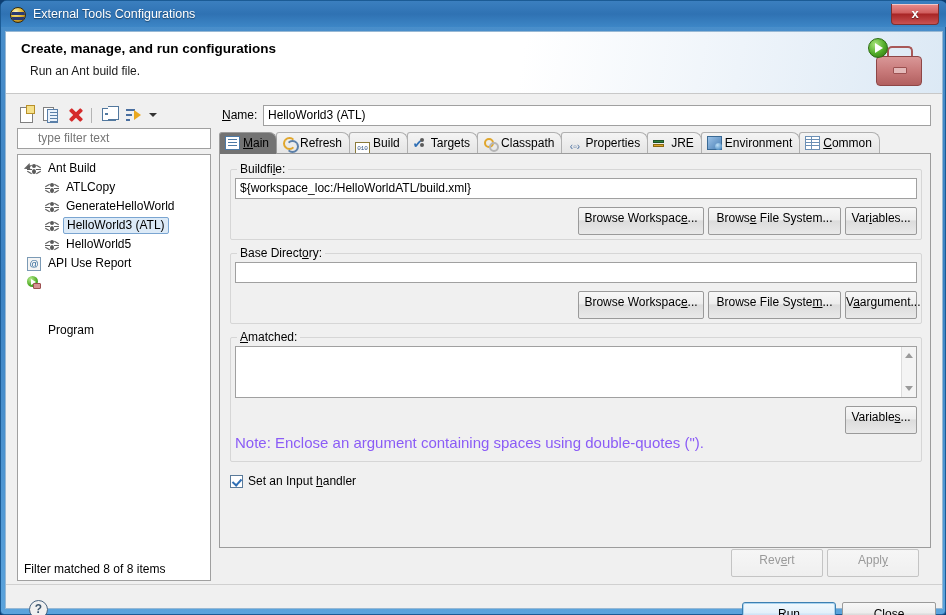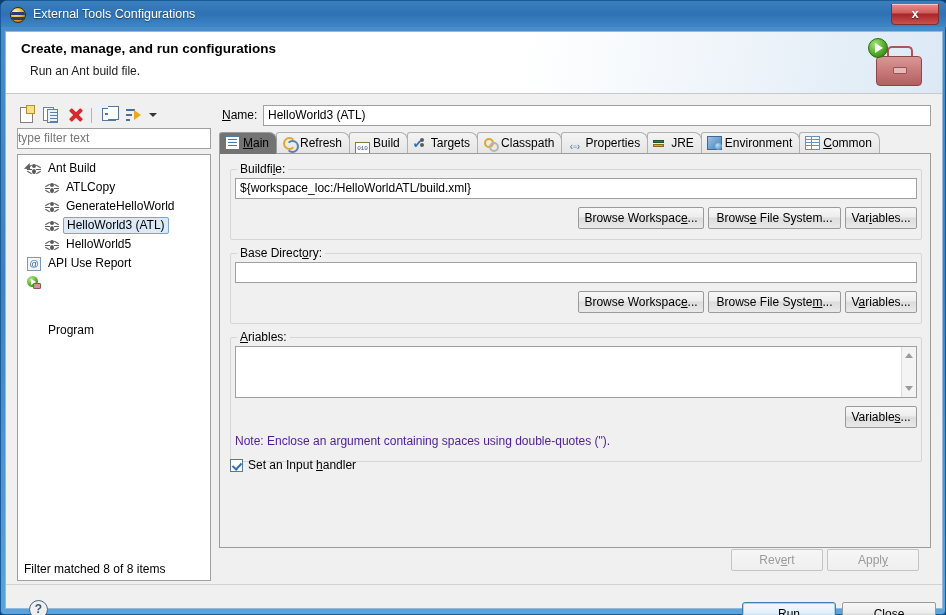--- a/index.html
+++ b/index.html
@@ -166,21 +166,21 @@
   .ic-filt i:nth-child(3){ top:11px; width:4px;}
   .ic-filt b{position:absolute; left:8px; top:2px; width:0;height:0;
     border-left:7px solid #eaa81e; border-top:5px solid transparent; border-bottom:5px solid transparent;}
   .ic-caret{position:absolute; left:4px; top:7px; width:0;height:0;
     border-top:4px solid #333; border-left:4px solid transparent; border-right:4px solid transparent;}
 
   #filter-input {
     position: absolute; left: 0; top: 25px; width: 194px; height: 21px;
     border: 1px solid #a0a0a0; background: #fff; box-sizing: border-box;
     font-family: "Liberation Sans", sans-serif; font-size: 12px;
-    color: #777; padding: 0 0; line-height: 19px;
+    color: #777; padding: 0 20px; line-height: 19px;
   }
   #tree-box {
     position: absolute; left: 0; top: 51px; width: 194px; height: 427px;
     border: 1px solid #a0a0a0; background: #fff; box-sizing: border-box;
     overflow: hidden;
   }
   .tree-row {
     position: relative; height: 19px; line-height: 19px;
     font-size: 12px; color: #000; white-space: nowrap;
     cursor: default;
@@ -314,21 +314,21 @@
   .group > .glabel {
     position:absolute; left:7px; top:0; background:#f0f0f0;
     padding: 0 3px; font-size:12px; color:#000; line-height:14px;
   }
   .txtfield {
     position:absolute; border:1px solid #a0a0a0; background:#fff;
     box-sizing:border-box; font-family:"Liberation Sans", sans-serif;
     font-size:12px; color:#000; padding: 0 4px; line-height:19px;
   }
   .btn {
-    position:absolute; height:22px;
+    position:absolute; height:28px;
     background: linear-gradient(180deg,#f7f7f7 0%, #ededed 45%, #dcdcdc 50%, #e9e9e9 100%);
     border:1px solid #9a9a9a; border-radius:2px; box-sizing:border-box;
     font-family:"Liberation Sans", sans-serif; font-size:12px; color:#000;
     text-align:center; line-height:20px; cursor:default;
   }
   .btn.disabled { color:#9a9a9a; border-color:#c4c4c4;
     background: linear-gradient(180deg,#f6f6f6 0%, #efefef 100%); }
   .btn.default {
     border:1px solid #3c7fb1; border-radius:3px;
     background: linear-gradient(180deg,#f2f9fd 0%, #e3f0fa 45%, #cfe4f6 50%, #e8f3fb 100%);
@@ -339,21 +339,21 @@
     position:absolute; border:1px solid #a0a0a0; background:#fff; box-sizing:border-box;
   }
   #args-scroll {
     position:absolute; right:0; top:0; width:15px; bottom:0;
     background:#f4f4f4; border-left:1px solid #dcdcdc; box-sizing:border-box;
   }
   .sb-up, .sb-dn { position:absolute; left:3px; width:0; height:0; }
   .sb-up { top:6px; border-bottom:5px solid #9a9a9a; border-left:4px solid transparent; border-right:4px solid transparent;}
   .sb-dn { bottom:6px; border-top:5px solid #9a9a9a; border-left:4px solid transparent; border-right:4px solid transparent;}
 
-  #note-text { position:absolute; font-size:12px; color:#4c1d95; }
+  #note-text { position:absolute; font-size:15px; color:#8b5cf6; }
 
   #chk-row { position:absolute; }
   .checkbox {
     position:absolute; left:0; top:1px; width:13px; height:13px;
     background:#fff; border:1px solid #5a7a9a; box-sizing:border-box;
   }
   .checkbox::after{
     content:""; position:absolute; left:3px; top:1px; width:4px; height:7px;
     border:solid #2f6fb5; border-width:0 2px 2px 0; transform: rotate(42deg);
   }
@@ -565,42 +565,42 @@
               <span>Base Direct</span><span class="mn">o</span><span>ry:</span>
             </div>
             <div class="txtfield" style="left:5px; top:16px; width:682px; height:21px;"></div>
             <div class="btn" style="left:348px; top:45px; width:126px;">
               <span>Browse Workspac</span><span class="mn">e</span><span>...</span>
             </div>
             <div class="btn" style="left:478px; top:45px; width:133px;">
               <span>Browse File Syste</span><span class="mn">m</span><span>...</span>
             </div>
             <div class="btn" style="left:615px; top:45px; width:72px;">
-              <span>V</span><span class="mn">a</span><span>riables...</span>
+              <span>V</span><span class="mn">a</span><span>argument...</span>
             </div>
           </div>
 
           <div class="group" style="left:10px; top:176px; width:692px; height:132px;">
             <div class="gframe"></div>
             <div class="glabel">
-              <span></span><span class="mn">A</span><span>riables:</span>
+              <span></span><span class="mn">A</span><span>matched:</span>
             </div>
             <div id="args-area" style="left:5px; top:16px; width:682px; height:52px;">
               <div id="args-scroll">
                 <div class="sb-up"></div>
                 <div class="sb-dn"></div>
               </div>
             </div>
             <div class="btn" style="left:615px; top:76px; width:72px;">
               <span>Variable</span><span class="mn">s</span><span>...</span>
             </div>
             <div id="note-text" style="left:5px; top:104px;">Note: Enclose an argument containing spaces using double-quotes (").</div>
           </div>
 
-          <div id="chk-row" style="left:10px; top:304px; width:300px; height:18px;">
+          <div id="chk-row" style="left:10px; top:320px; width:300px; height:18px;">
             <div class="checkbox"></div>
             <div id="chk-label">
               <span>Set an Input </span><span class="mn">h</span><span>andler</span>
             </div>
           </div>
 
         </div>
       </div>
 
       <div class="btn disabled" id="revert-btn">

